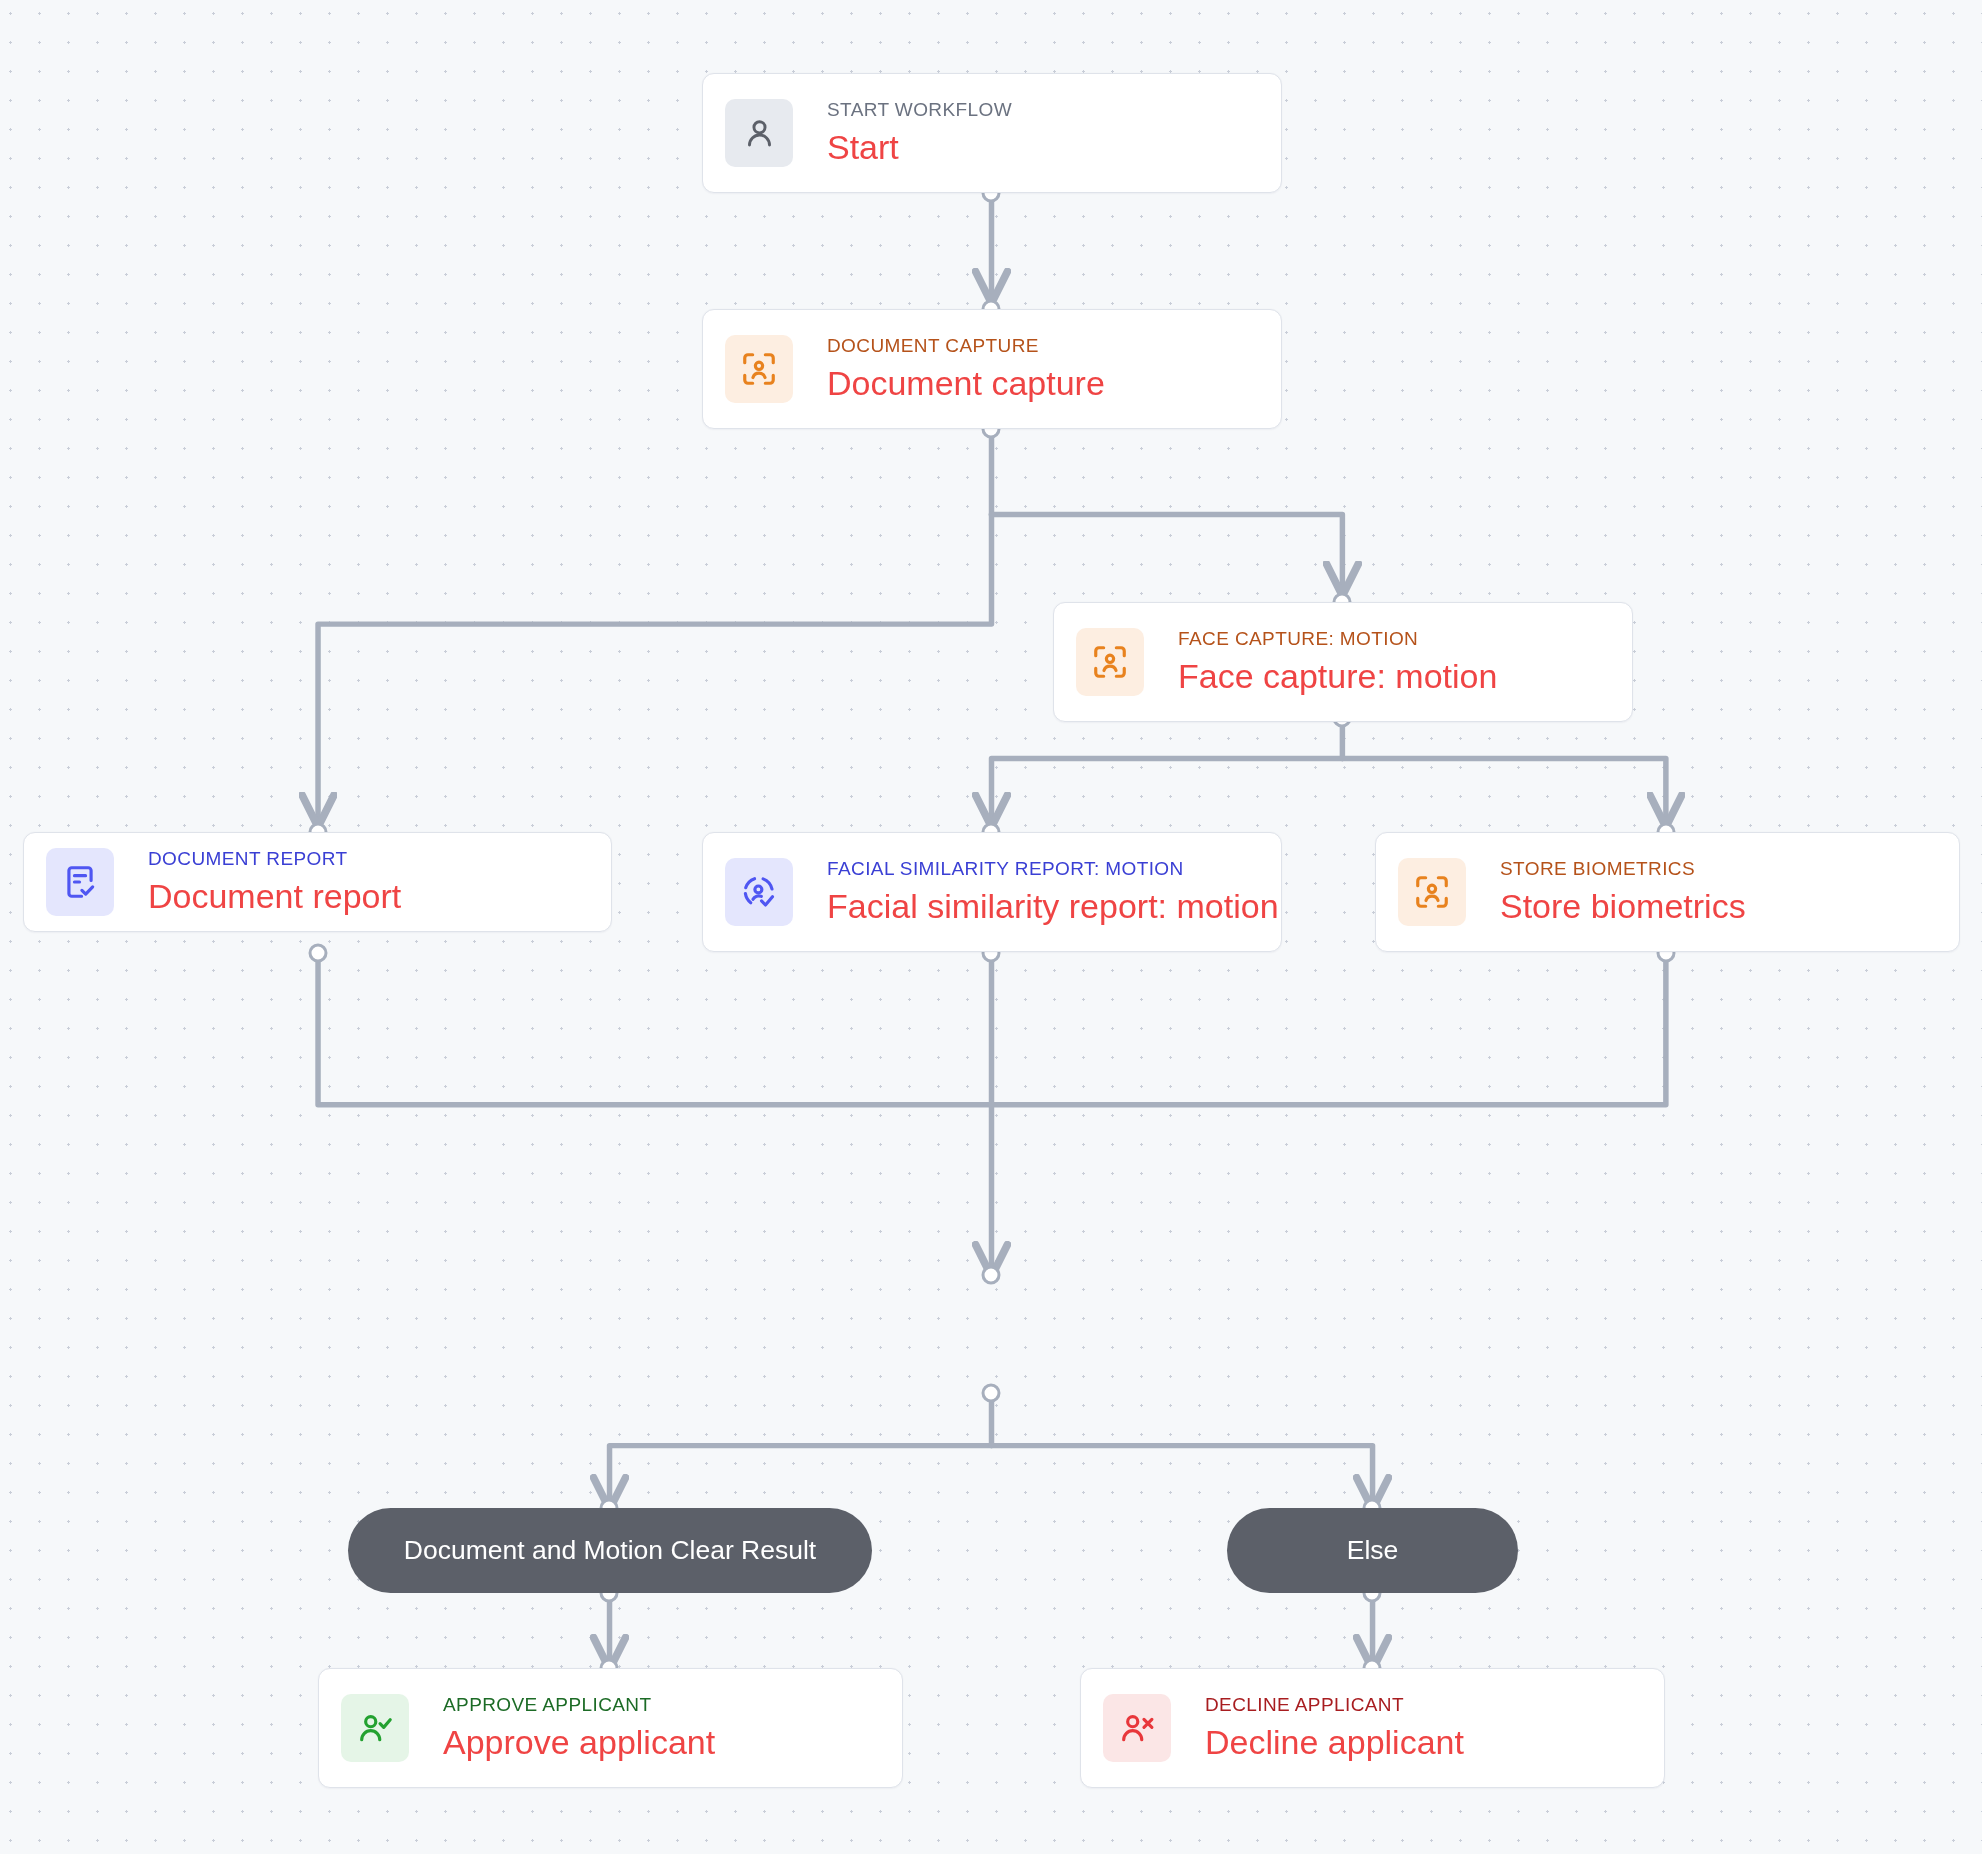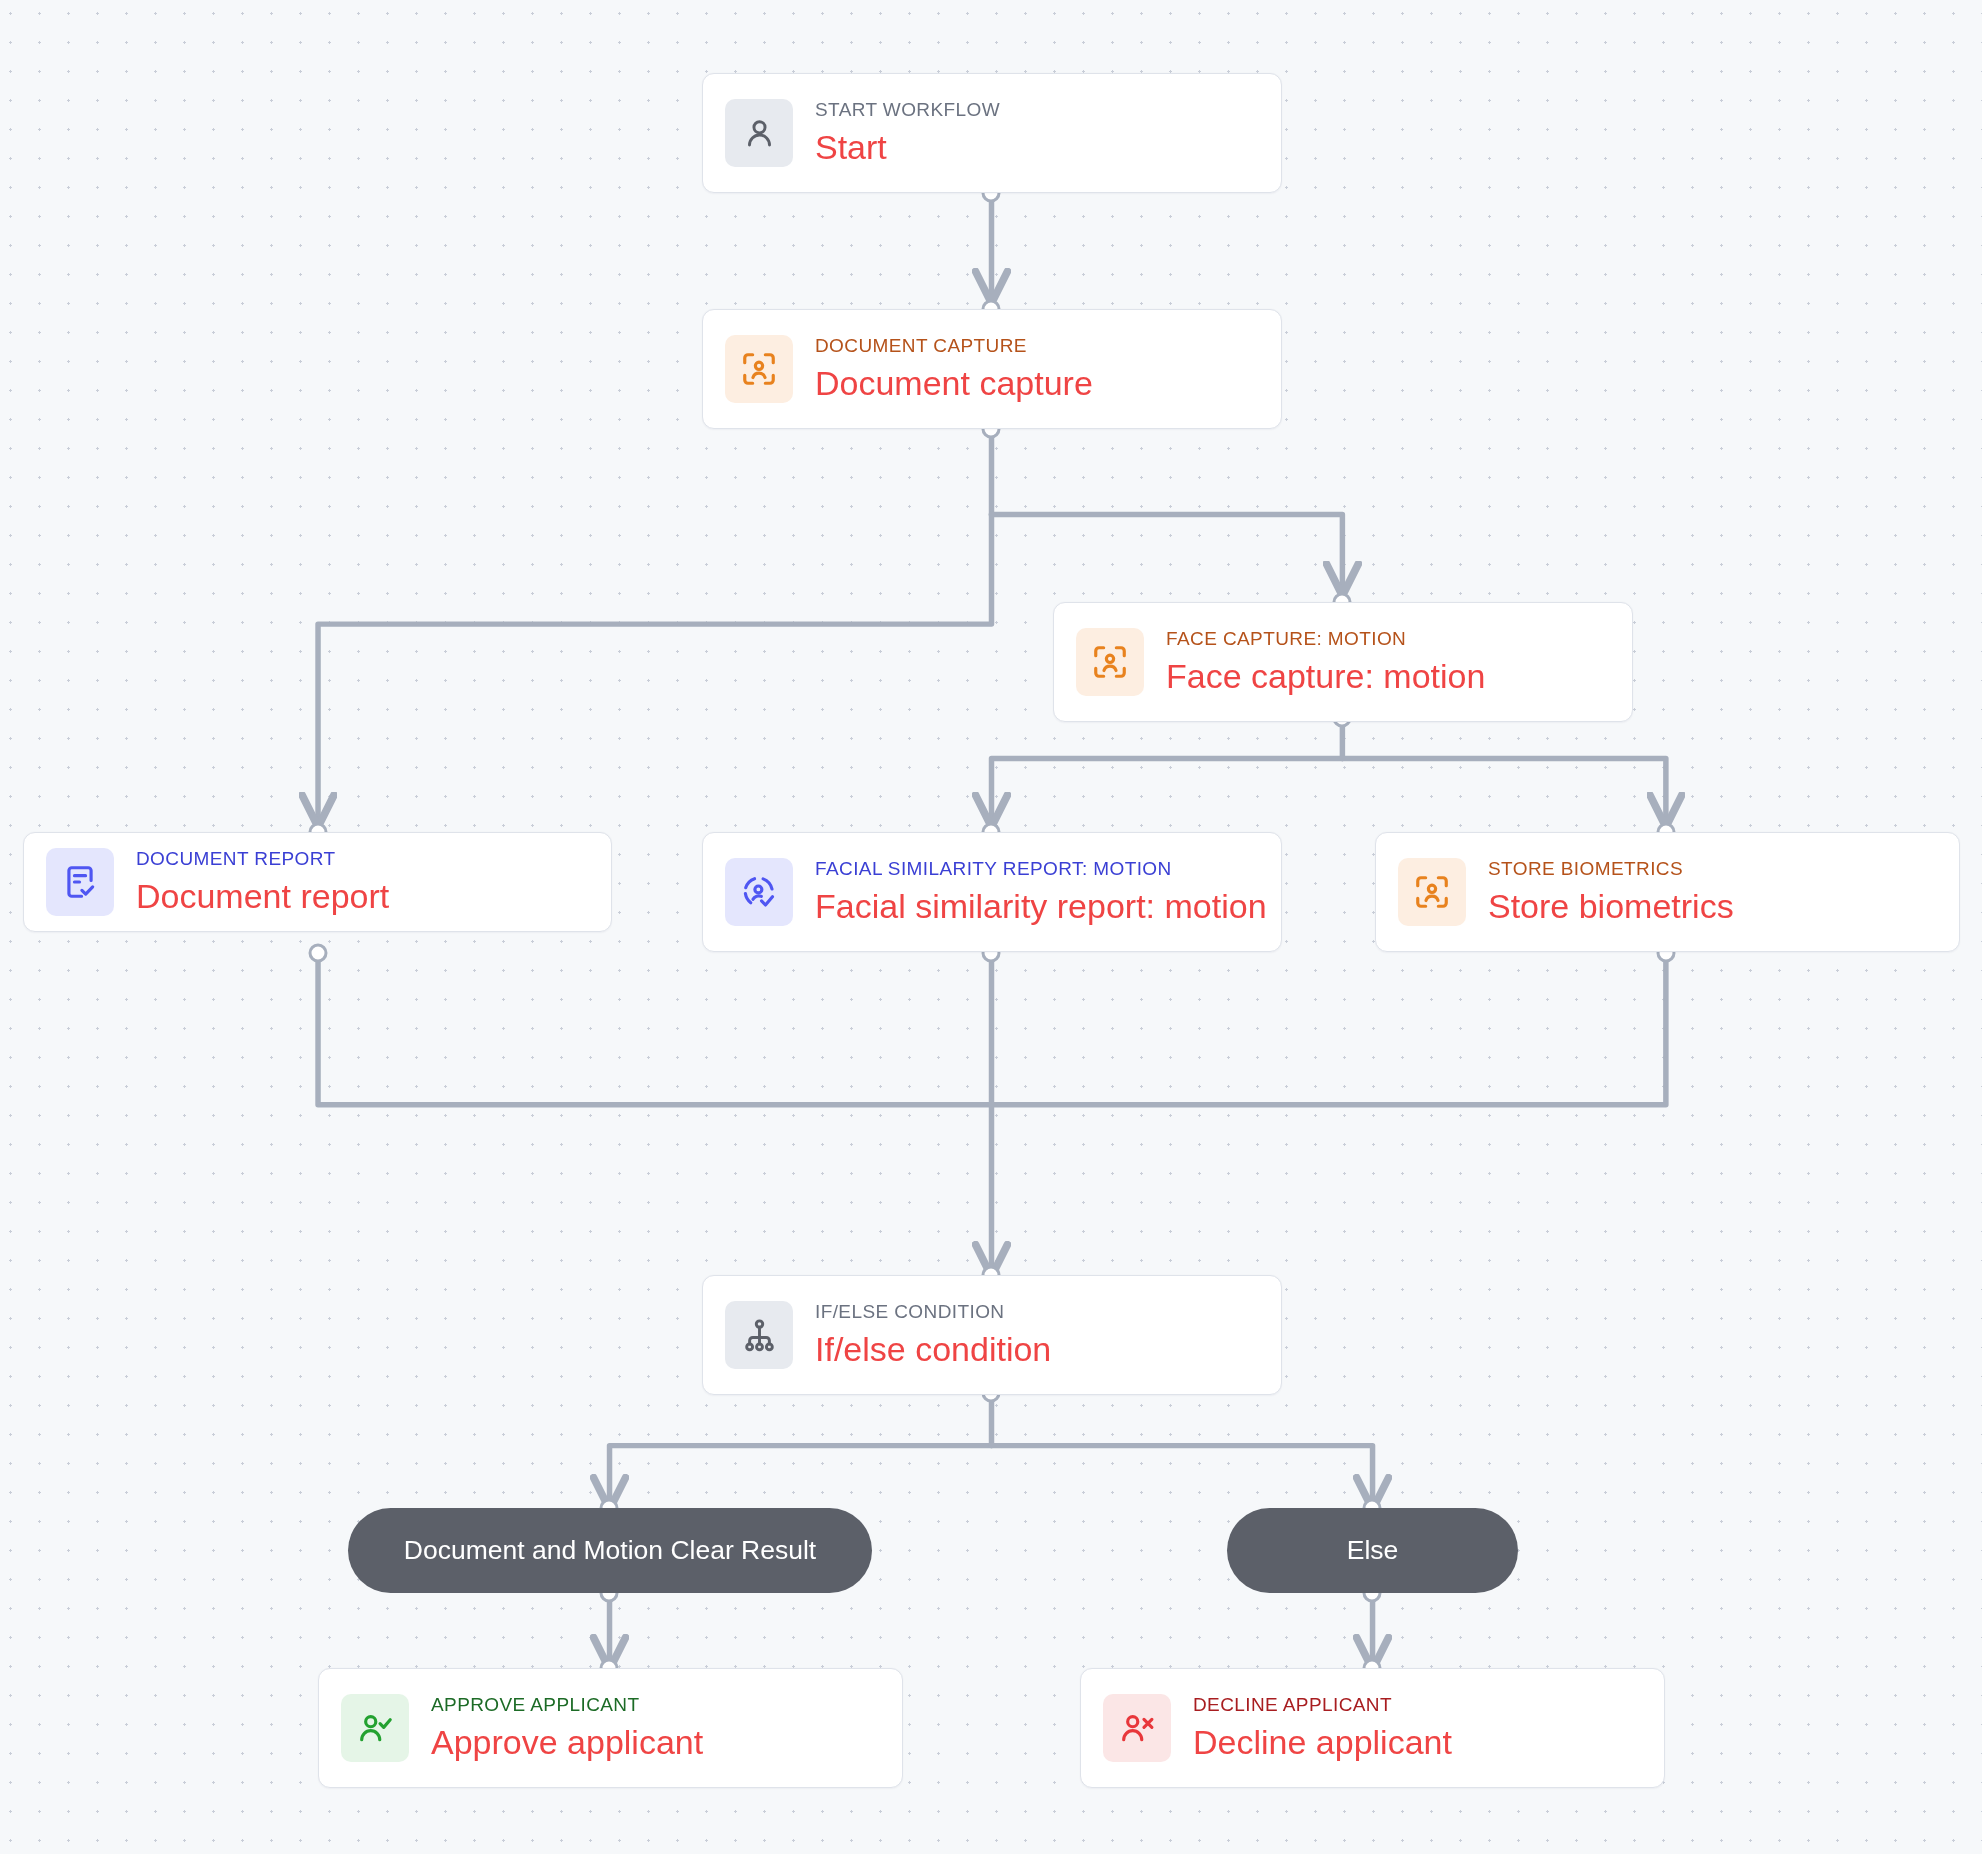--- a/index.html
+++ b/index.html
@@ -25,20 +25,21 @@
   
   .node {
     position: absolute;
     background: #ffffff;
     border: 1.5px solid #dfe3ea;
     border-radius: 12px;
     display: flex;
     align-items: center;
     padding: 0 22px;
     box-shadow: 0 0.9px 1.8px rgba(20,30,60,.045);
+    gap: 12px;
   }
   .iconbox {
     width: 68px; height: 68px;
     border-radius: 10px;
     display: flex; align-items: center; justify-content: center;
     flex: 0 0 auto;
   }
   .iconbox svg { display: block; }
   .ntext { margin-left: 22px; display: flex; flex-direction: column; justify-content: center; }
   .nlabel {
@@ -235,37 +236,20 @@
         <circle cx="12" cy="10" r="2.3"></circle>
         <path d="M8.2 17.4a4 4 0 0 1 7.6 0"></path>
       </svg>
     </div>
     <div class="ntext">
       <span class="nlabel">STORE BIOMETRICS</span>
       <span class="ntitle">Store biometrics</span>
     </div>
   </div>
 
-  <div class="node t-gray" style="left:702px; top:1275px; width:580px; height:120px;">
-    <div class="iconbox">
-      <svg width="37" height="37" viewBox="0 0 24 24" fill="none" stroke="#5c6069" stroke-width="1.9" stroke-linecap="round" stroke-linejoin="round">
-        <circle cx="12" cy="4.6" r="2.1"></circle>
-        <circle cx="5.6" cy="19.4" r="1.9"></circle>
-        <circle cx="12" cy="19.4" r="1.9"></circle>
-        <circle cx="18.4" cy="19.4" r="1.9"></circle>
-        <path d="M12 6.7v5.6"></path>
-        <path d="M5.6 17.5v-2.2a2 2 0 0 1 2-2h8.8a2 2 0 0 1 2 2v2.2"></path>
-        <path d="M12 13.3v4.2"></path>
-      </svg>
-    </div>
-    <div class="ntext">
-      <span class="nlabel">IF/ELSE CONDITION</span>
-      <span class="ntitle">If/else condition</span>
-    </div>
-  </div>
 
   <div class="node t-green" style="left:318px; top:1668px; width:585px; height:120px;">
     <div class="iconbox">
       <svg width="38" height="38" viewBox="0 0 24 24" fill="none" stroke="#23a130" stroke-width="2" stroke-linecap="round" stroke-linejoin="round">
         <circle cx="9.3" cy="8" r="3.2"></circle>
         <path d="M3.6 19.4a5.7 5.7 0 0 1 11.4 0"></path>
         <path d="M15.2 9.2l2.3 2.4 4.1-4.8"></path>
       </svg>
     </div>
     <div class="ntext">

